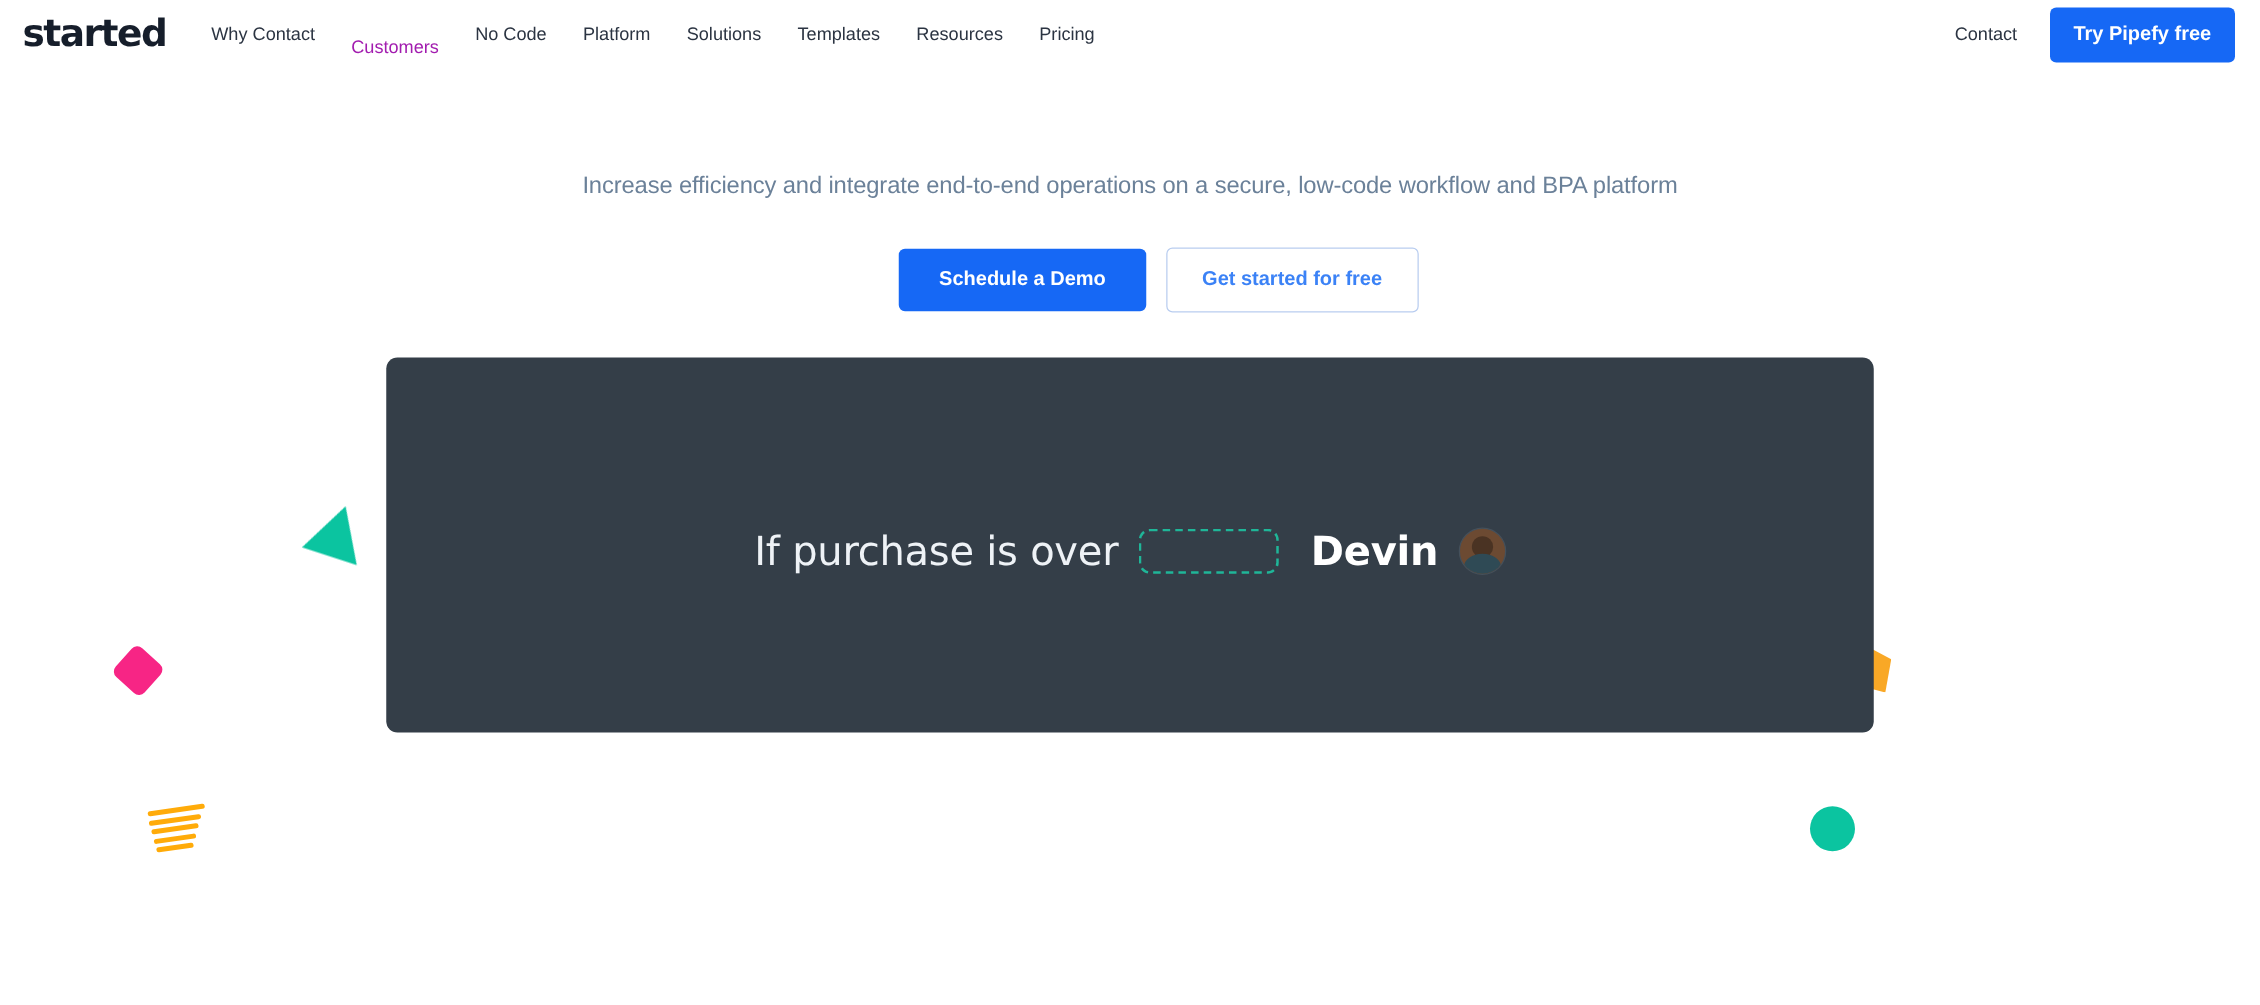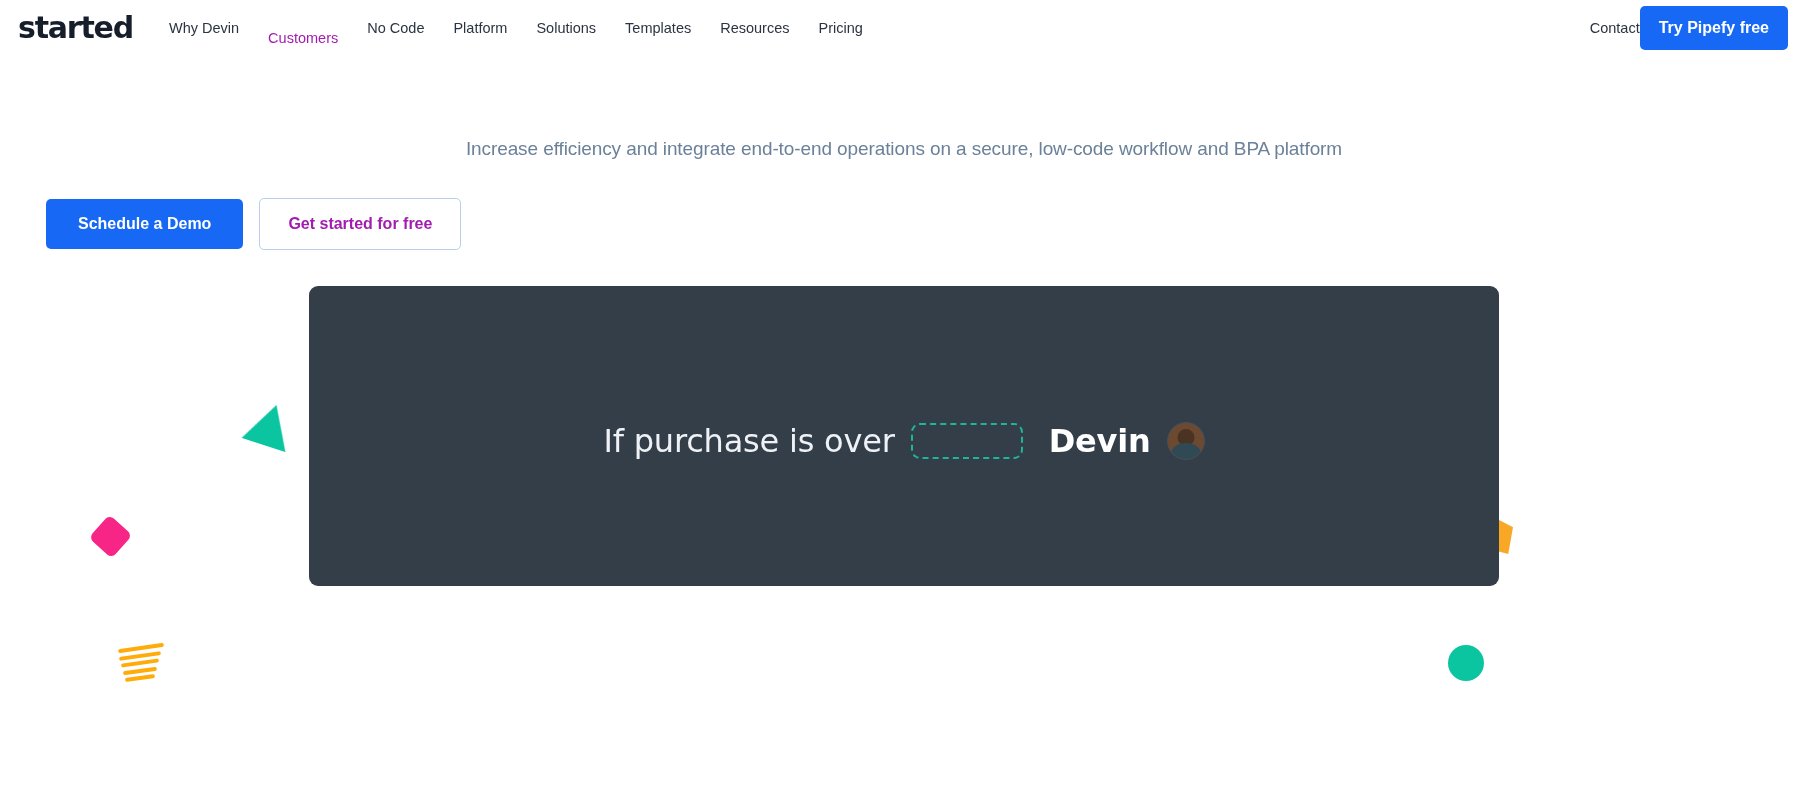--- a/index.html
+++ b/index.html
@@ -51,20 +51,21 @@
     color: #2b3442;
     white-space: nowrap;
     cursor: pointer;
   }
   .nav-link.active { color: #a21caf; margin-top: 20px; }
 
   .nav-right {
     margin-left: auto;
     display: flex;
     align-items: center;
+    gap: 26px;
     justify-content: flex-end;
   }
 
   .contact-link {
     font-size: 14.5px;
     color: #2b3442;
     cursor: pointer;
     white-space: nowrap;
   }
 
@@ -101,40 +102,41 @@
 
   .hero-sub {
     font-size: 19px;
     color: #6b8199;
     letter-spacing: -0.1px;
   }
 
   .hero-cta {
     margin-top: 38px;
     display: flex;
+    justify-content: center;
     align-items: center;
     gap: 16px;
     margin-left: 46px;
   }
 
   .btn-primary {
     background: #1668f5;
     color: #ffffff;
     font-size: 16px;
     font-weight: 700;
     border: none;
     border-radius: 5px;
     padding: 16px 32px;
     cursor: pointer;
     font-family: "Liberation Sans", sans-serif;
   }
 
   .btn-secondary {
     background: #ffffff;
-    color: #a21caf;
+    color: #3b82f6;
     font-size: 16px;
     font-weight: 700;
     border: 1px solid #b9cdf0;
     border-radius: 5px;
     padding: 16px 28px;
     cursor: pointer;
     font-family: "Liberation Sans", sans-serif;
   }
 
   
@@ -285,21 +287,21 @@
     transform: translateX(-50%);
   }
 </style>
 </head>
 <body>
 
 <nav class="navbar">
   <div class="logo">started</div>
 
   <ul class="nav-links">
-    <li class="nav-link">Why Devin</li>
+    <li class="nav-link">Why Contact</li>
     <li class="nav-link active">Customers</li>
     <li class="nav-link">No Code</li>
     <li class="nav-link">Platform</li>
     <li class="nav-link">Solutions</li>
     <li class="nav-link">Templates</li>
     <li class="nav-link">Resources</li>
     <li class="nav-link">Pricing</li>
   </ul>
 
   <div class="nav-right">

